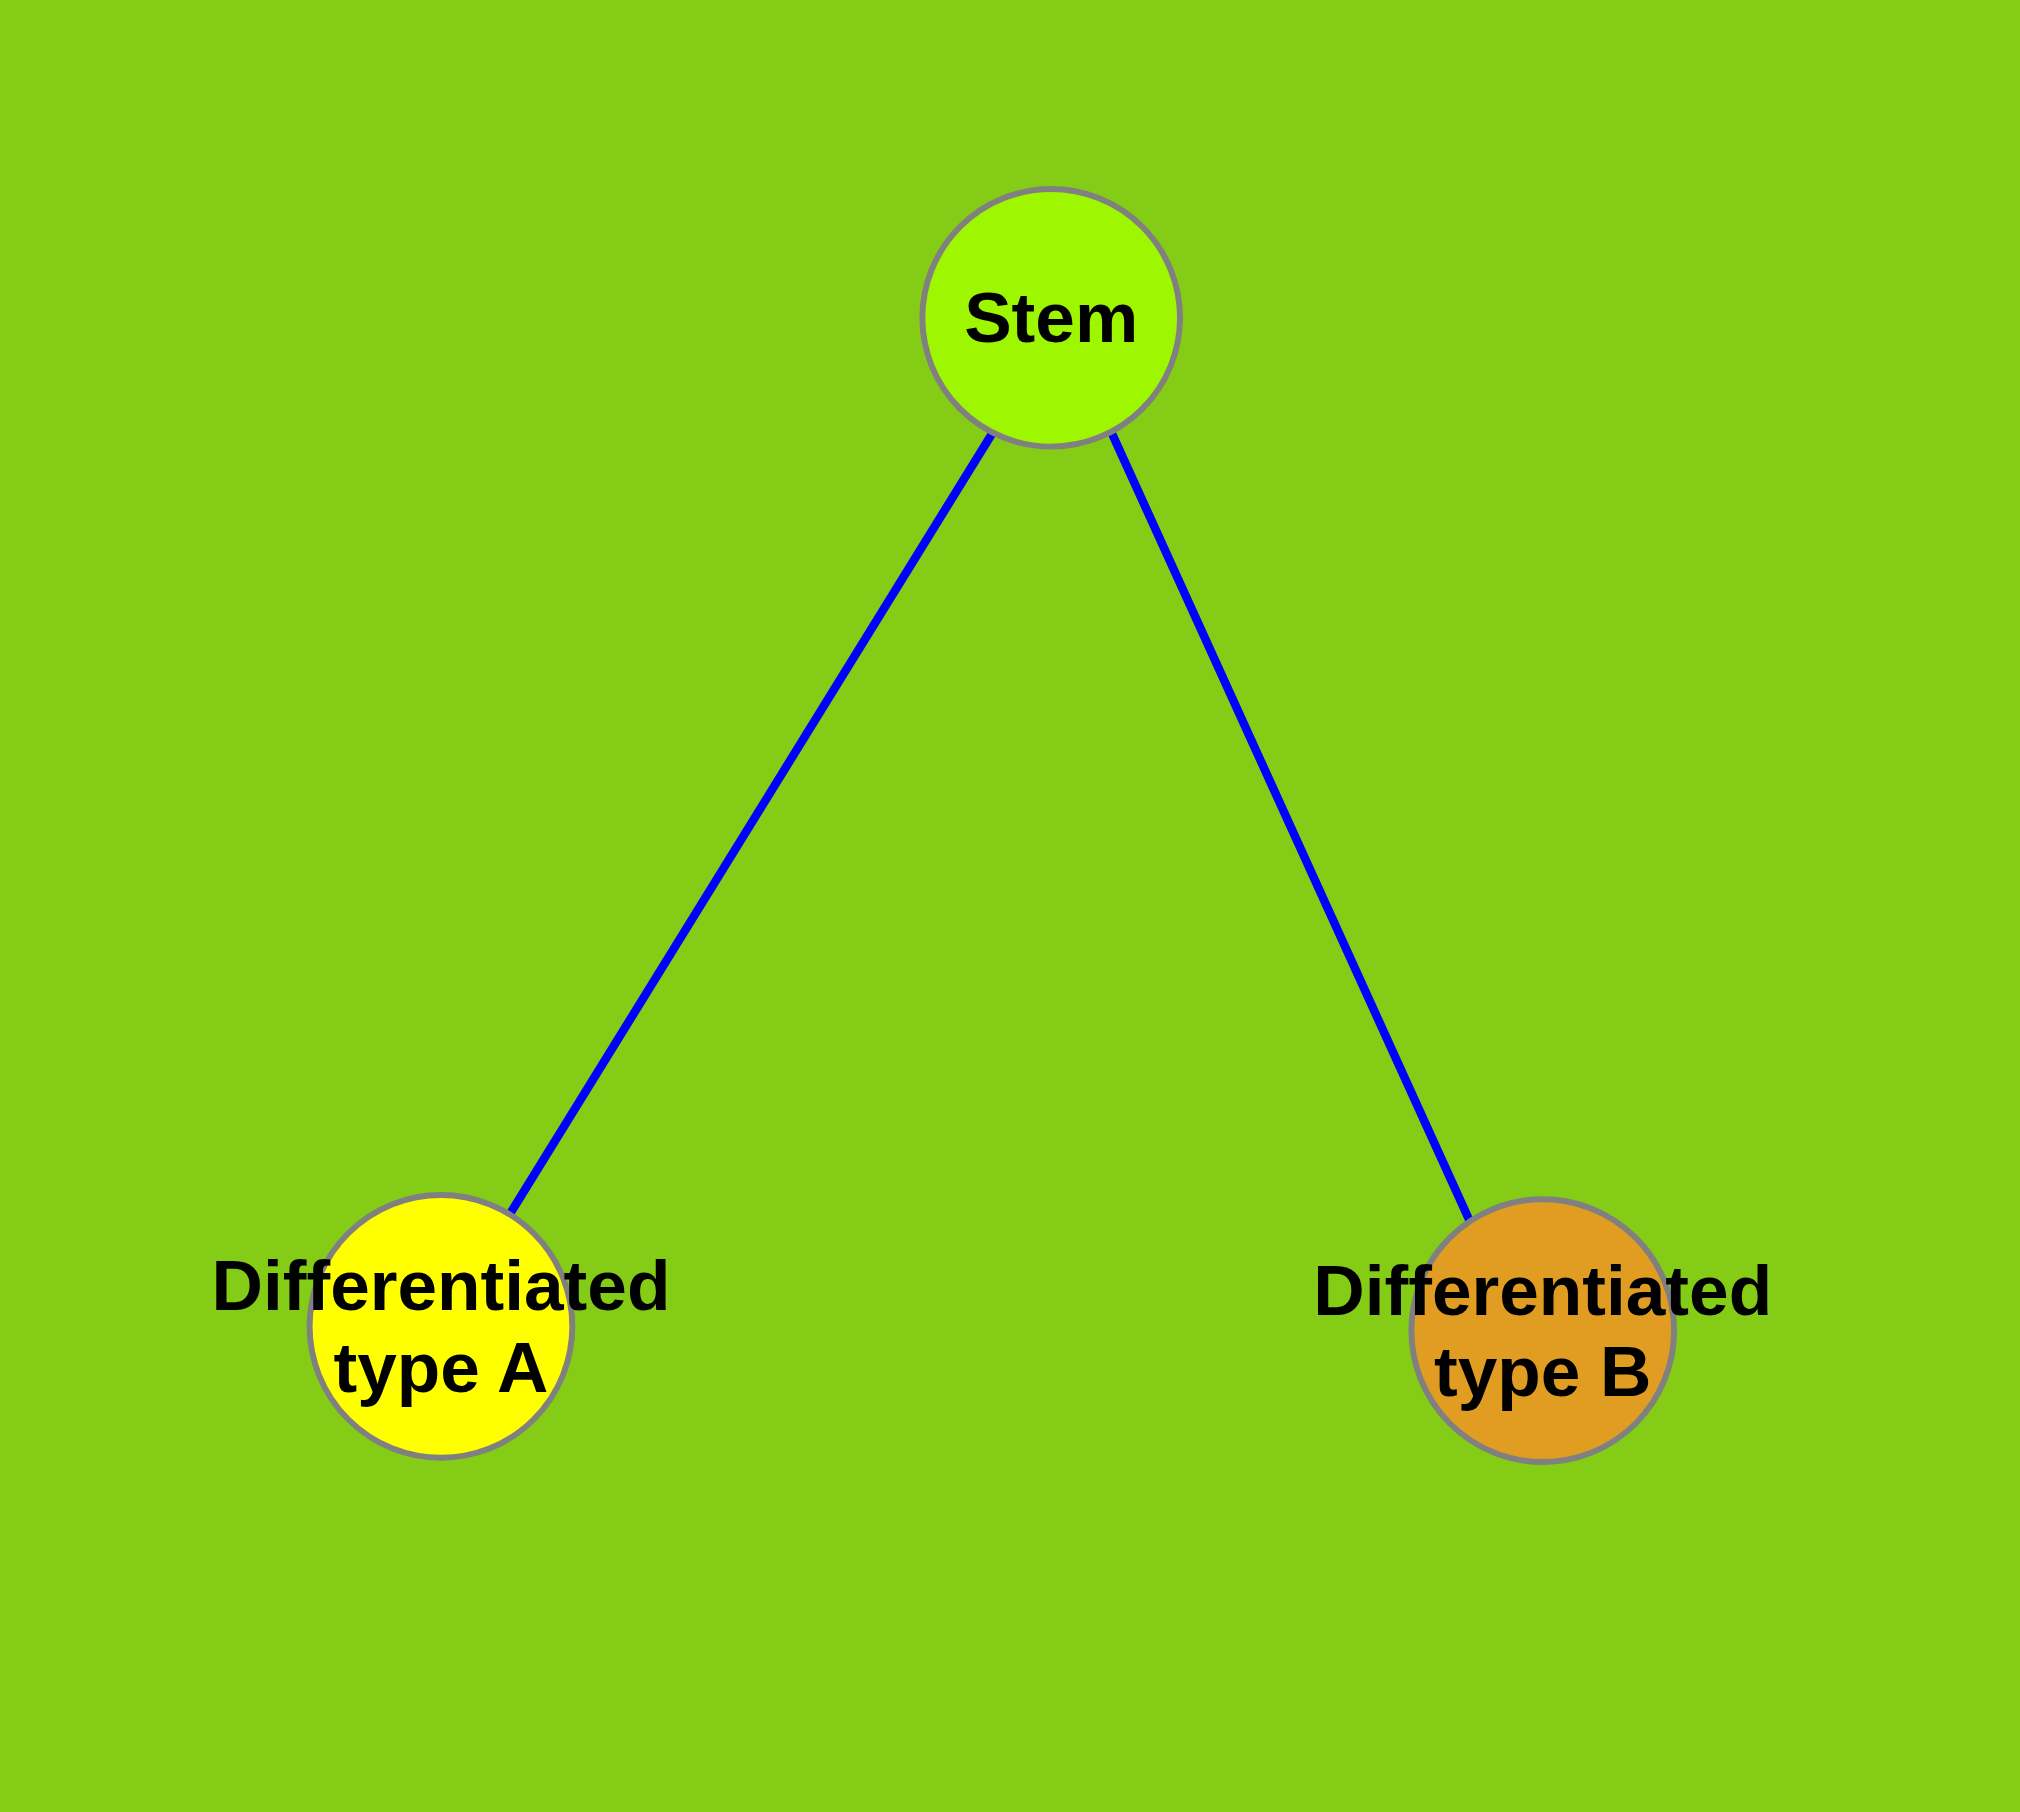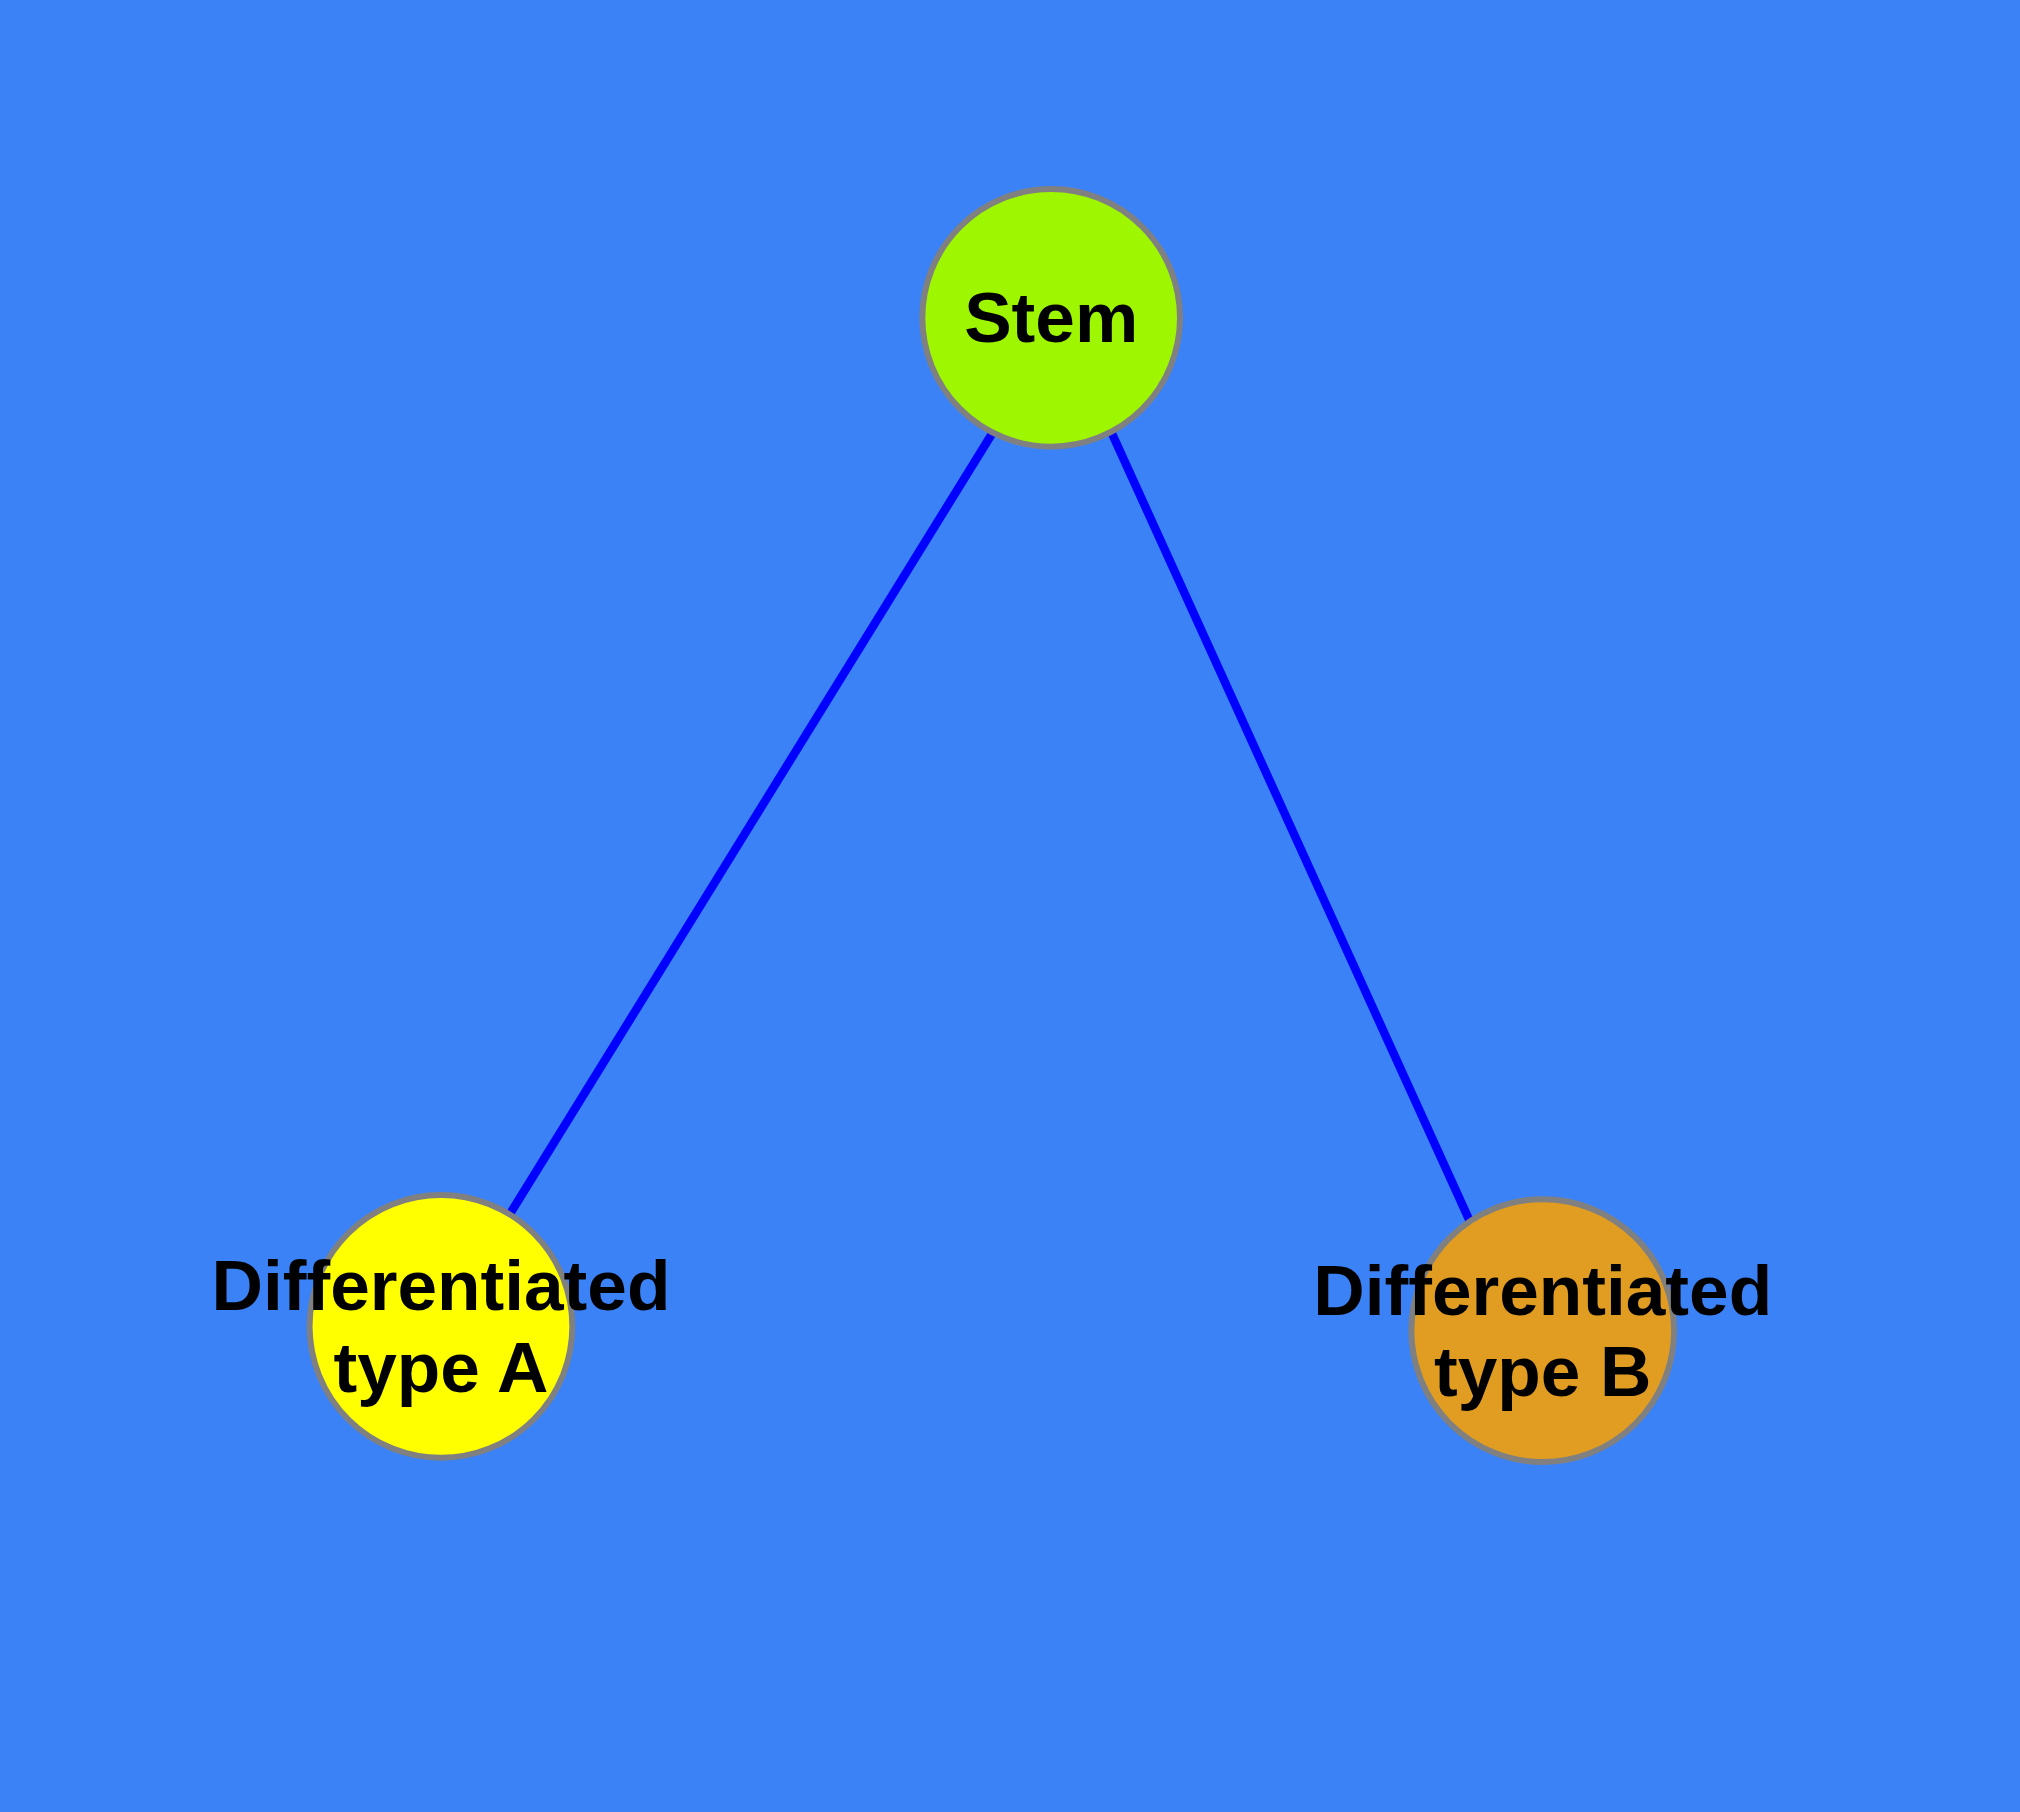--- a/index.html
+++ b/index.html
@@ -38,21 +38,21 @@
     font-size: 84px;
     fill: #000000;
     text-anchor: middle;
     dominant-baseline: auto;
     white-space: pre;
   }
 </style>
 </head>
 <body>
 
-<div id="canvas" style="width: 2021px; height: 1812px; background: #3b82f6;">
+<div id="canvas" style="width: 2021px; height: 1812px; background: #84cc16;">
   <svg id="graph-svg" viewBox="0 0 2384 2138" style="width: 2021px; height: 1812px;">
 
     <g>
       <line class="edge-line" x1="1170" y1="512" x2="601" y2="1433" stroke="#0000ff"></line>
       <line class="edge-line" x1="1312" y1="512" x2="1734" y2="1441" stroke="#0000ff"></line>
     </g>
 
     <g>
       <circle class="node-circle" cx="1240" cy="375" r="152" fill="#9ef601" stroke="#808080"></circle>
       <circle class="node-circle" cx="520" cy="1565" r="155" fill="#ffff00" stroke="#808080"></circle>

